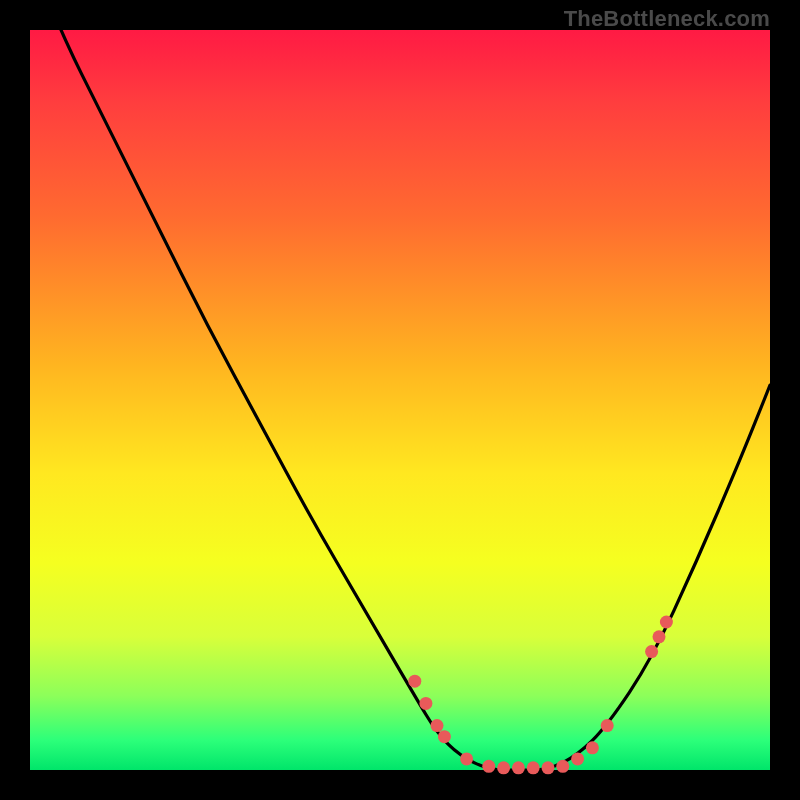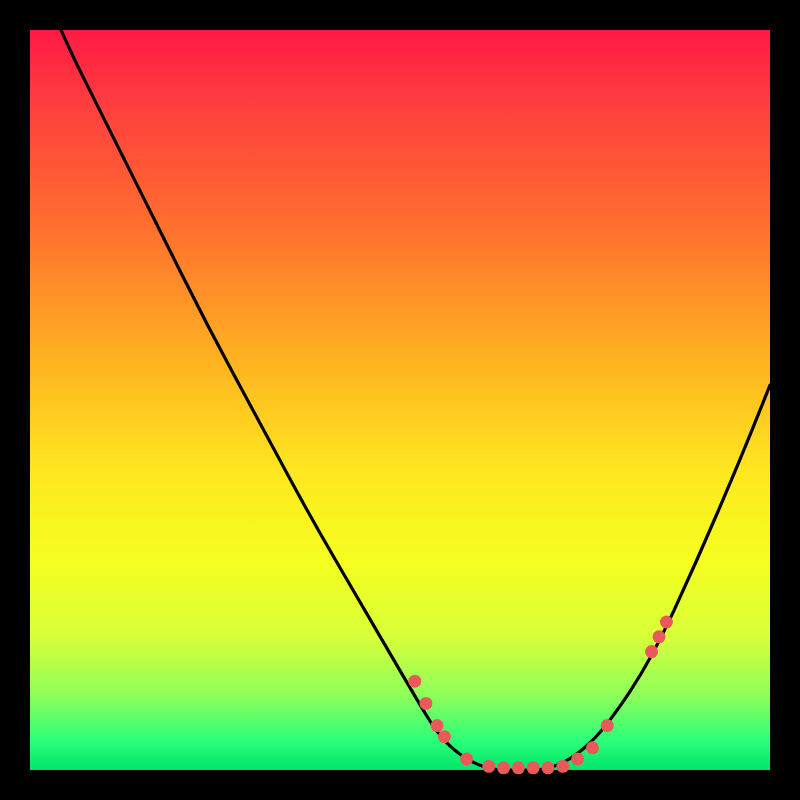--- a/index.html
+++ b/index.html
@@ -80,14 +80,15 @@
           <circle cx="547.6" cy="728.9" r="6.5" fill="#e85a5a"></circle>
           <circle cx="562.4" cy="717.8" r="6.5" fill="#e85a5a"></circle>
           <circle cx="577.2" cy="695.6" r="6.5" fill="#e85a5a"></circle>
           <circle cx="621.6" cy="621.6" r="6.5" fill="#e85a5a"></circle>
           <circle cx="629" cy="606.8" r="6.5" fill="#e85a5a"></circle>
           <circle cx="636.4" cy="592" r="6.5" fill="#e85a5a"></circle>
         </g>
     </svg>
   </div>
 
+  <div class="watermark">TheBottleneck.com</div>
 
 </div>
 
 </body></html>

